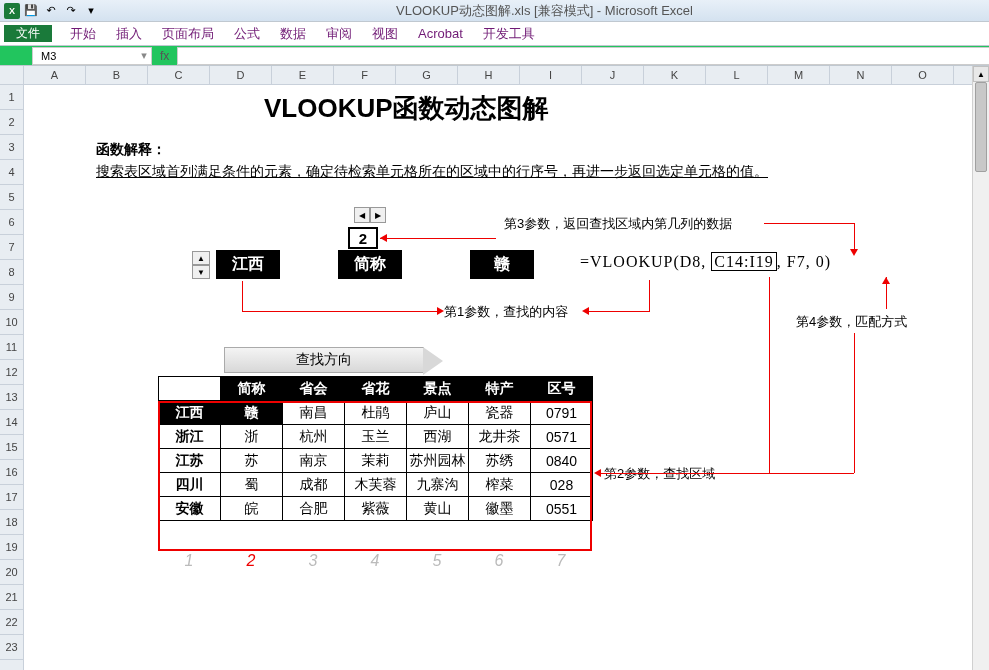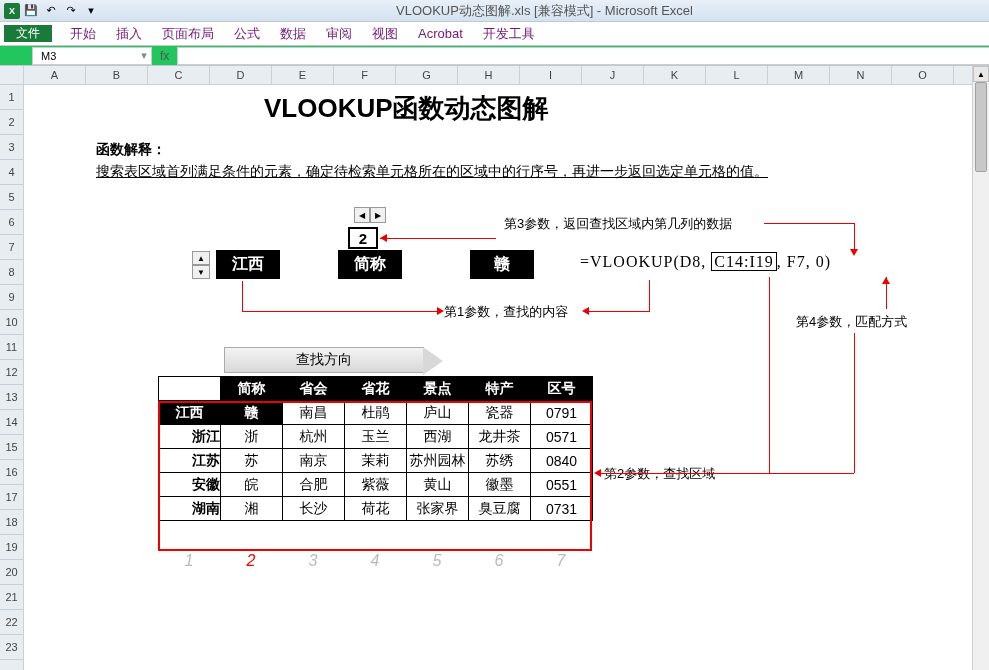--- a/index.html
+++ b/index.html
@@ -51,21 +51,21 @@
 
 .anno { position: absolute; font-size: 13px; color: #000; }
 
 .dir-arrow { position: absolute; left: 200px; top: 262px; width: 200px; height: 26px; background: linear-gradient(#f4f4f4, #d8d8d8); border: 1px solid #aaa; display: flex; align-items: center; justify-content: center; font-size: 14px; }
 .dir-arrow::after { content: ""; position: absolute; right: -20px; top: -1px; width: 0; height: 0; border-left: 20px solid #d8d8d8; border-top: 14px solid transparent; border-bottom: 14px solid transparent; }
 
 .data-table { position: absolute; left: 134px; top: 291px; border-collapse: collapse; }
 .data-table td, .data-table th { border: 1px solid #000; width: 62px; height: 24px; text-align: center; font-size: 14px; }
 .data-table th { background: #000; color: #fff; font-weight: bold; }
 .data-table th.blank { background: #fff; border-color: #000; }
-.data-table td.rowname { font-weight: bold; text-align: right; }
+.data-table td.rowname { font-weight: bold; }
 .data-table td.hl-black { background: #000; color: #fff; font-weight: bold; }
 
 .lookup-box { position: absolute; border: 2px solid #e00; pointer-events: none; }
 
 .col-nums { position: absolute; left: 134px; top: 467px; display: flex; }
 .col-num { width: 62px; text-align: center; font-size: 16px; font-style: italic; color: #bbb; }
 .col-num.active { color: #e00; }
 
 .explain { position: absolute; left: 134px; top: 490px; width: 620px; border: 2px solid #000; text-align: center; padding: 3px 0; font-size: 14px; font-weight: bold; }
 
@@ -247,36 +247,36 @@
             <tr>
               <td class="rowname">江苏</td>
               <td>苏</td>
               <td>南京</td>
               <td>茉莉</td>
               <td>苏州园林</td>
               <td>苏绣</td>
               <td>0840</td>
             </tr>
             <tr>
+              <td class="rowname">四川</td>
+              <td>蜀</td>
+              <td>成都</td>
+              <td>木芙蓉</td>
+              <td>九寨沟</td>
+              <td>榨菜</td>
+              <td>028</td>
+            </tr>
+            <tr>
               <td class="rowname">安徽</td>
               <td>皖</td>
               <td>合肥</td>
               <td>紫薇</td>
               <td>黄山</td>
               <td>徽墨</td>
               <td>0551</td>
-            </tr>
-            <tr>
-              <td class="rowname">湖南</td>
-              <td>湘</td>
-              <td>长沙</td>
-              <td>荷花</td>
-              <td>张家界</td>
-              <td>臭豆腐</td>
-              <td>0731</td>
             </tr>
           </tbody>
       </table>
 
       <div class="lookup-box" style="left:134px; top:316px; width:434px; height:150px;"></div>
 
       <div class="col-nums">
           <div class="col-num">1</div>
           <div class="col-num active">2</div>
           <div class="col-num">3</div>

